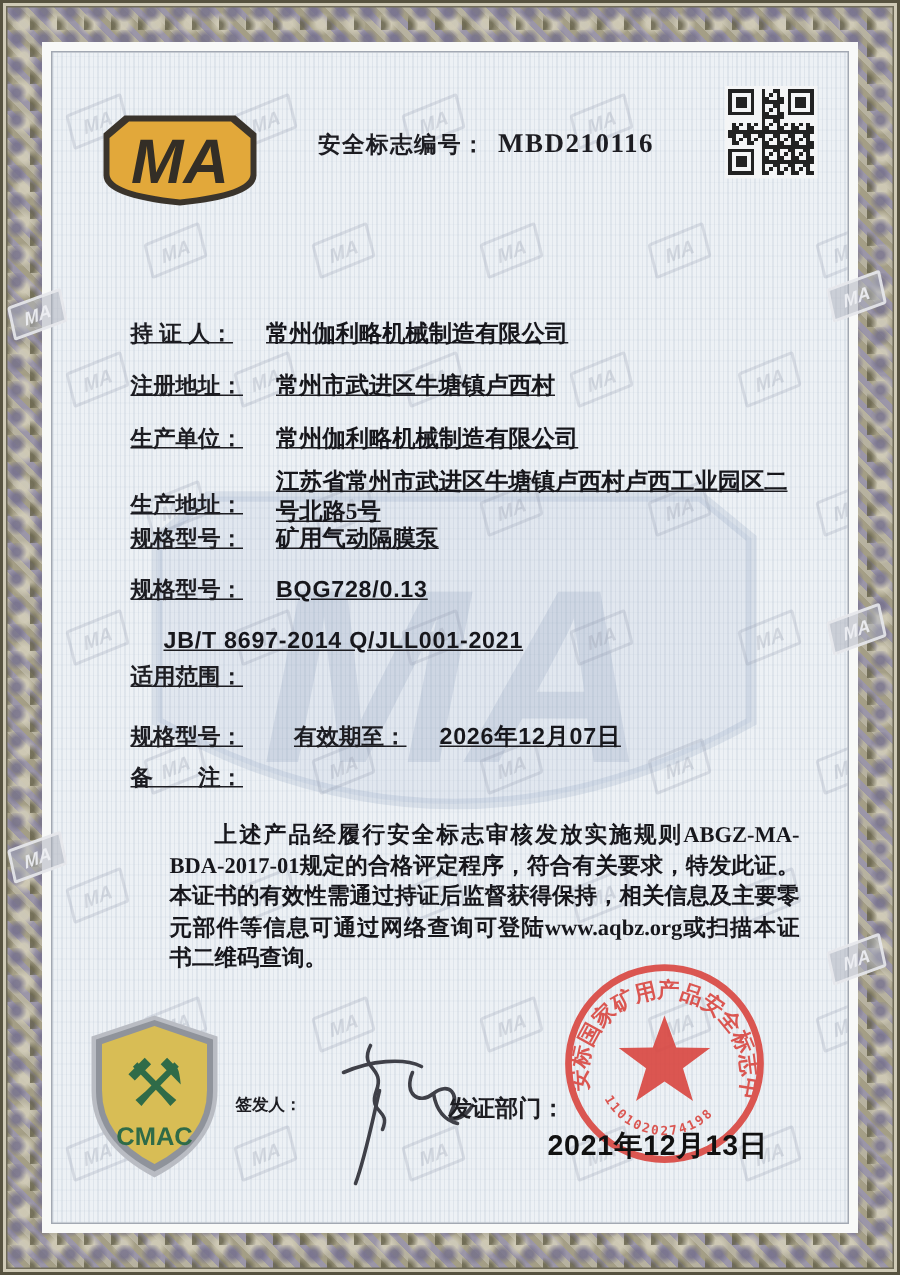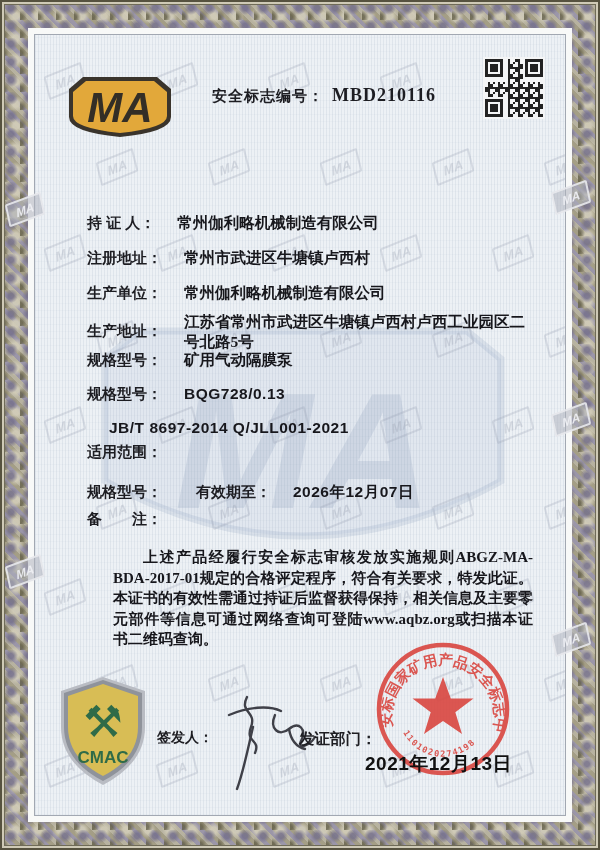--- a/index.html
+++ b/index.html
@@ -45,35 +45,35 @@
   .issue-line{position:absolute;left:161px;top:50px;font-size:15px;font-weight:bold;letter-spacing:1px;padding-left:16px;}
   .issue-num{font-family:"Liberation Serif",serif;font-weight:600;font-size:18px;letter-spacing:1px;margin-left:8px;}
   .qr{position:absolute;right:20px;top:22px;}
 
   
   .cert-title{position:absolute;top:100px;left:0;width:100%;text-align:center;
     font-family:"Liberation Serif",serif;font-weight:900;font-size:37px;letter-spacing:2px;color:#141418;}
 
   
   .fields{position:absolute;left:52px;right:28px;top:0;}
-  .row{position:absolute;left:0;right:0;display:flex;align-items:flex-start;line-height:20px;}
+  .row{position:absolute;left:0;right:0;display:flex;align-items:center;line-height:20px;text-decoration:underline;}
   .flabel{font-weight:bold;font-size:15px;white-space:pre;flex:0 0 auto;}
   .fvalue{font-family:"Liberation Serif",serif;font-weight:700;font-size:15.5px;
     margin-left:22px;max-width:358px;color:#17171c;}
   .fvalue.num{font-family:"Liberation Sans",sans-serif;font-weight:bold;letter-spacing:.5px;}
   .lbl2{margin-left:34px;}
 
   
   .statement{position:absolute;left:42px;right:32px;top:512px;
     font-family:"Liberation Serif",serif;font-weight:700;font-size:15px;line-height:20.5px;
     text-align:justify;text-indent:2em;color:#17171c;padding-left:36px;}
 
   
   .cmac{position:absolute;left:22px;top:640px;}
-  .signer-label{position:absolute;left:122px;top:694px;font-size:14px;font-weight:bold;}
+  .signer-label{position:absolute;left:122px;top:694px;font-size:11px;font-weight:bold;}
   .signature{position:absolute;left:184px;top:650px;}
   .dept-label{position:absolute;left:264px;top:694px;font-size:15.5px;font-weight:bold;}
   .stamp{position:absolute;left:340px;top:606px;mix-blend-mode:multiply;opacity:.9;}
   .stamp-date{position:absolute;left:330px;top:716px;font-size:19px;font-weight:bold;
     color:#111;letter-spacing:.5px;z-index:2;}
 </style>
 </head>
 <body>
 
 <div class="page">

